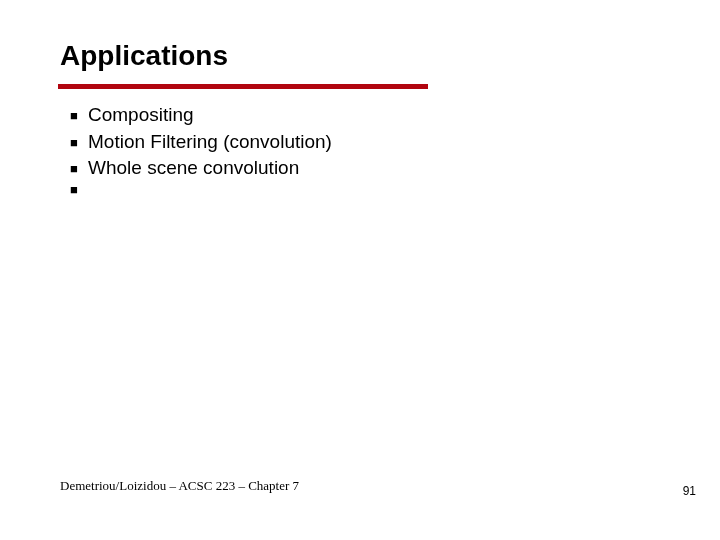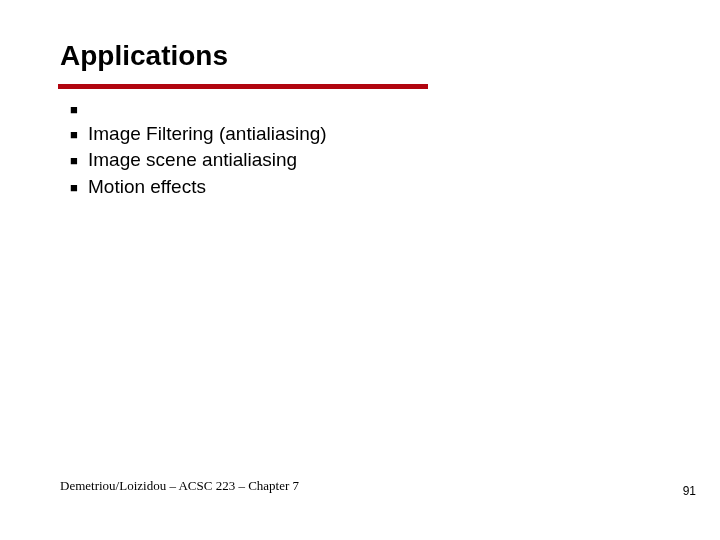--- a/index.html
+++ b/index.html
@@ -76,32 +76,32 @@
 
 <div class="slide">
 
   <div class="title">Applications</div>
 
   <div class="rule"></div>
 
   <div class="bullets">
     <div class="row">
       <span class="mark">■</span>
+      <span>Compositing</span>
     </div>
     <div class="row">
       <span class="mark">■</span>
-      <span>Image Filtering (antialiasing)</span>
+      <span>Motion Filtering (convolution)</span>
     </div>
     <div class="row">
       <span class="mark">■</span>
-      <span>Image scene antialiasing</span>
+      <span>Whole scene convolution</span>
     </div>
     <div class="row">
       <span class="mark">■</span>
-      <span>Motion effects</span>
     </div>
   </div>
 
   <div class="footer-left">Demetriou/Loizidou – ACSC 223 – Chapter 7</div>
 
   <div class="footer-right">91</div>
 
 </div>
 
 </body></html>

